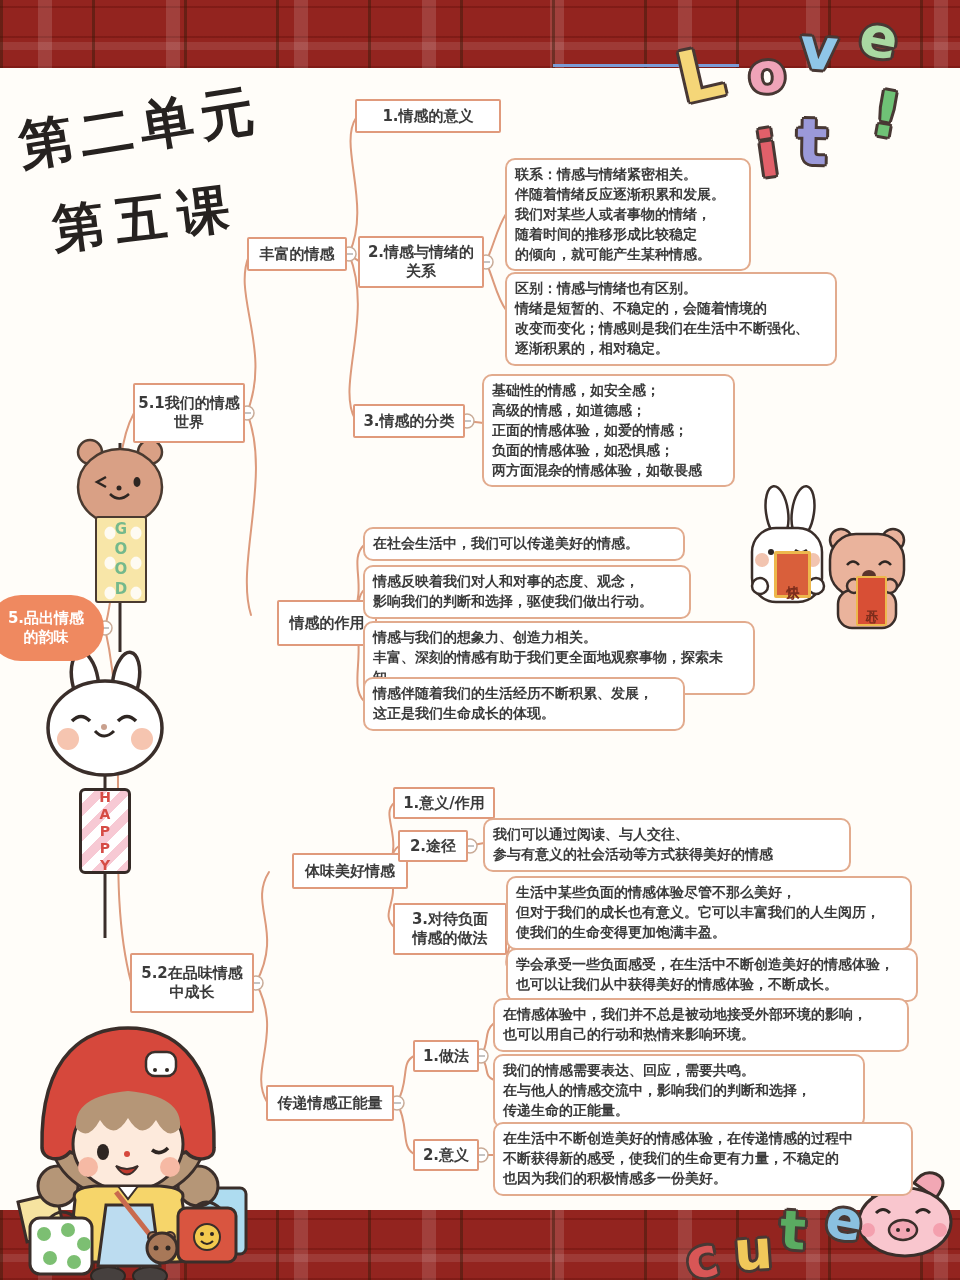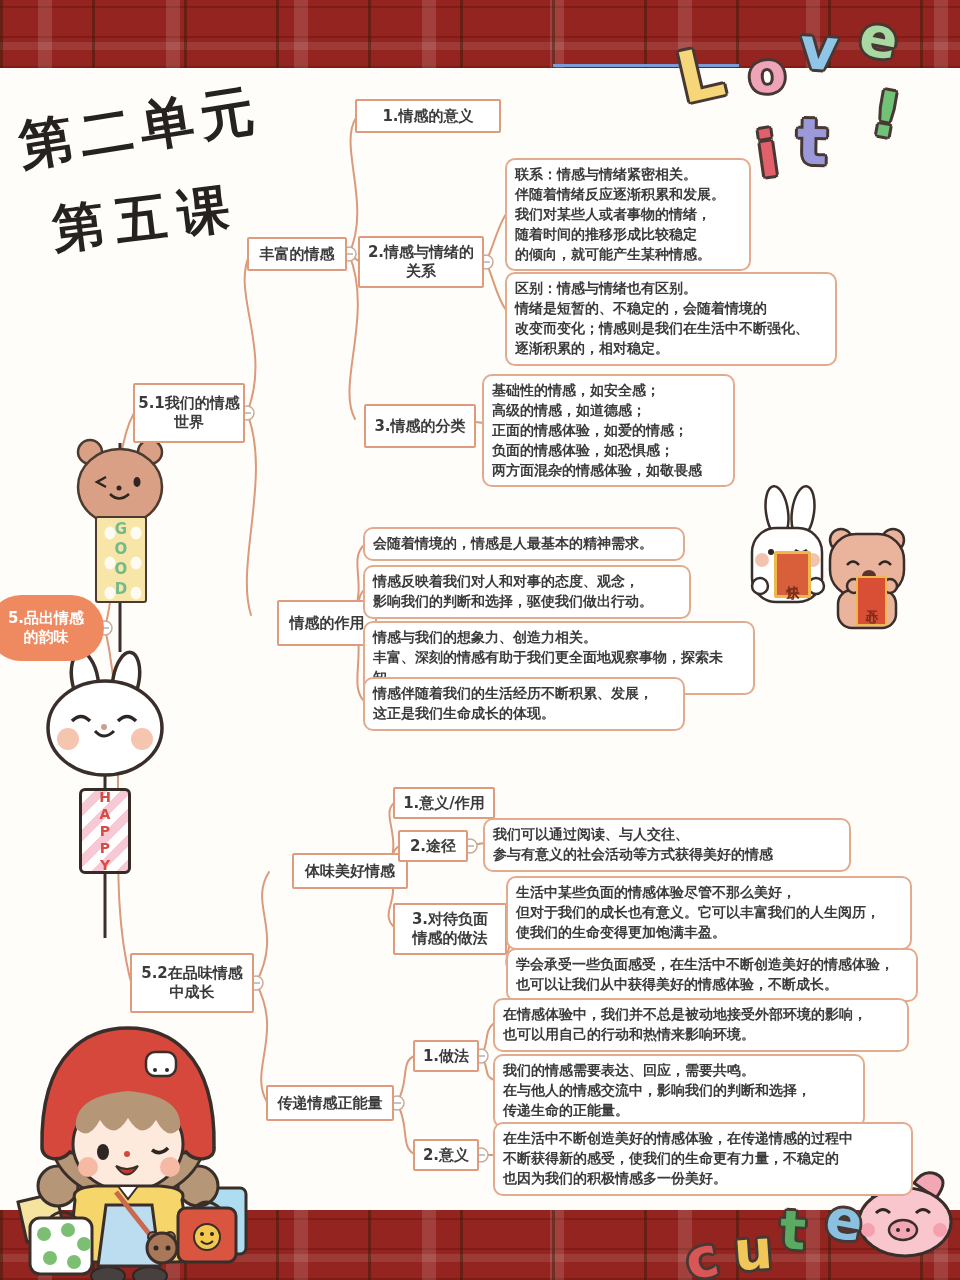--- a/index.html
+++ b/index.html
@@ -30,21 +30,21 @@
   .detail{position:absolute;z-index:5;background:#fff;border:2px solid #e2ab8e;border-radius:10px;
         padding:5px 8px;font-weight:700;color:#3b3b3b;font-size:14px;line-height:1.42;
         white-space:pre-line;box-sizing:border-box;}
   #n-root{left:-12px;top:595px;width:116px;height:66px;background:#ef8960;border:none;border-radius:36px;
         color:#fff;font-size:15px;z-index:5;}
 
   #n-sec51{left:133px;top:383px;width:112px;height:60px;}
   #n-rich{left:247px;top:237px;width:100px;height:34px;}
   #n-rich1{left:355px;top:99px;width:146px;height:34px;}
   #n-rich2{left:358px;top:236px;width:126px;height:52px;}
-  #n-rich3{left:364px;top:404px;width:112px;height:44px;}
+  #n-rich3{left:353px;top:404px;width:112px;height:34px;}
   #n-role{left:250px;top:600px;width:100px;height:46px;margin-left:27px;}
   #n-sec52{left:130px;top:953px;width:124px;height:60px;}
   #n-taste{left:268px;top:853px;width:116px;height:36px;margin-left:24px;}
   #n-taste1{left:393px;top:787px;width:102px;height:32px;}
   #n-taste2{left:398px;top:830px;width:70px;height:32px;}
   #n-taste3{left:393px;top:903px;width:114px;height:52px;}
   #n-pass{left:266px;top:1085px;width:128px;height:36px;}
   #n-pass1{left:413px;top:1040px;width:66px;height:32px;}
   #n-pass2{left:413px;top:1139px;width:66px;height:32px;}
 
@@ -317,21 +317,21 @@
 的倾向，就可能产生某种情感。</div>
   <div id="d-qubie" class="detail">区别：情感与情绪也有区别。
 情绪是短暂的、不稳定的，会随着情境的
 改变而变化；情感则是我们在生活中不断强化、
 逐渐积累的，相对稳定。</div>
   <div id="d-fenlei" class="detail">基础性的情感，如安全感；
 高级的情感，如道德感；
 正面的情感体验，如爱的情感；
 负面的情感体验，如恐惧感；
 两方面混杂的情感体验，如敬畏感</div>
-  <div id="d-role1" class="detail">会随着情境的，情感是人最基本的精神需求。</div>
+  <div id="d-role1" class="detail">在社会生活中，我们可以传递美好的情感。</div>
   <div id="d-role2" class="detail">情感反映着我们对人和对事的态度、观念，
 影响我们的判断和选择，驱使我们做出行动。</div>
   <div id="d-role3" class="detail">情感与我们的想象力、创造力相关。
 丰富、深刻的情感有助于我们更全面地观察事物，探索未知。</div>
   <div id="d-role4" class="detail">情感伴随着我们的生活经历不断积累、发展，
 这正是我们生命成长的体现。</div>
   <div id="d-tujing" class="detail">我们可以通过阅读、与人交往、
 参与有意义的社会活动等方式获得美好的情感</div>
   <div id="d-fumian1" class="detail">生活中某些负面的情感体验尽管不那么美好，
 但对于我们的成长也有意义。它可以丰富我们的人生阅历，

